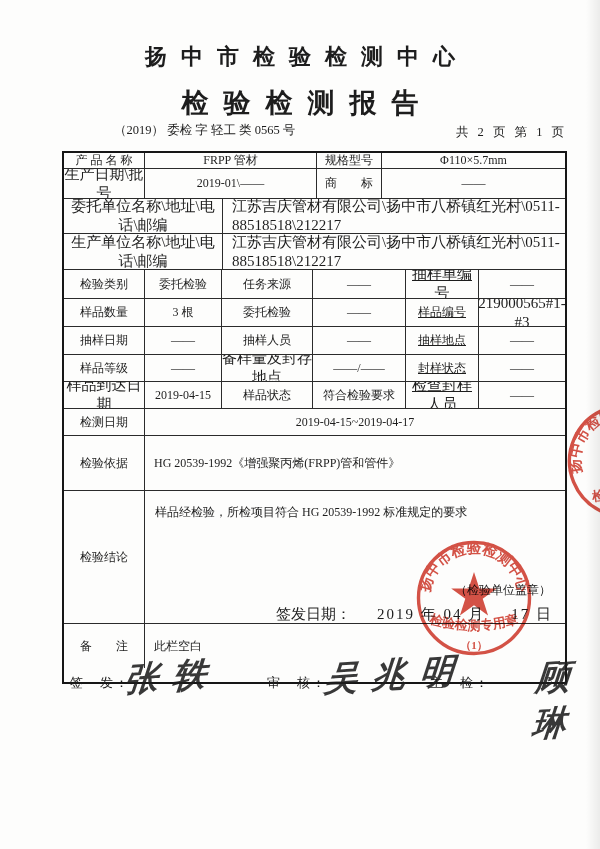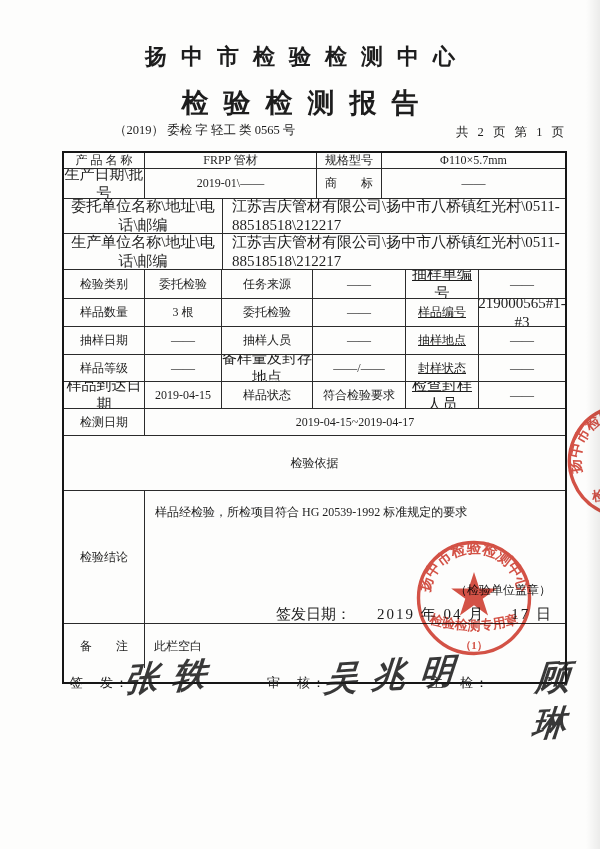--- a/index.html
+++ b/index.html
@@ -136,20 +136,21 @@
       <div class="td">——</div>
     </div>
 
     <div class="tr" style="height:27px">
       <div class="td w81">检测日期</div>
       <div class="td">2019-04-15~2019-04-17</div>
     </div>
 
     <div class="tr" style="height:55px">
       <div class="td w81">检验依据</div>
+      <div class="td left">HG 20539-1992《增强聚丙烯(FRPP)管和管件》</div>
     </div>
 
     <div class="tr" style="height:133px">
       <div class="td w81">检验结论</div>
       <div class="td concl">
         <span>样品经检验，所检项目符合 HG 20539-1992 标准规定的要求</span>
         <span class="concl-seal-note">（检验单位盖章）</span>
         <span class="concl-issue">
           <span>签发日期：</span><span class="gap"></span><span class="d">2019 年 04 月</span><span class="gap"></span><span class="d">17  日</span>
         </span>

